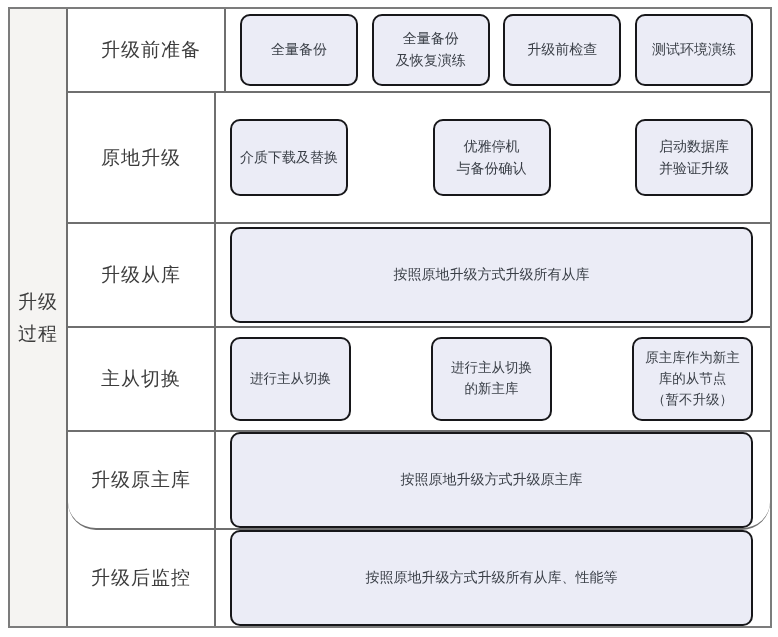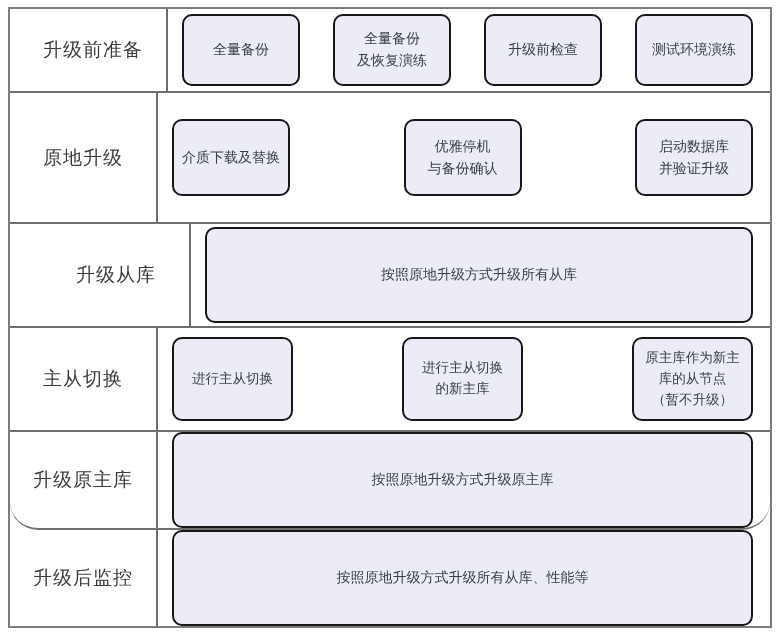--- a/index.html
+++ b/index.html
@@ -33,21 +33,21 @@
   }
   .rows{flex:1;display:flex;flex-direction:column;}
   .row{
     display:flex;
     border-bottom:2px solid #6f6f6f;
     box-sizing:border-box;
   }
   .row:last-child{border-bottom:none;flex:1;justify-content:center;}
   .r1{height:88px;padding-left:10px;}
   .r2{height:138px;}
-  .r3{height:109px;padding-left:33px;}
+  .r3{height:109px;}
   .r4{height:109px;}
   .r5{height:100px;border-radius:28px;}
   .stage-label{
     width:148px;
     border-right:2px solid #6f6f6f;
     box-sizing:border-box;
     display:flex;align-items:center;justify-content:center;
     font-size:19px;color:#3c3c3c;
     letter-spacing:1px;
     flex-shrink:0;
@@ -80,20 +80,22 @@
     white-space:normal;
   }
   .spread .box{flex-shrink:0;}
 </style>
 </head>
 <body>
 
 <div class="page">
   <div class="table">
 
+    <div class="side">升级
+过程</div>
 
     <div class="rows">
 
       <div class="row r1">
         <div class="stage-label">升级前准备</div>
         <div class="content spread">
           <div class="box">全量备份</div>
           <div class="box">全量备份
 及恢复演练</div>
           <div class="box">升级前检查</div>

